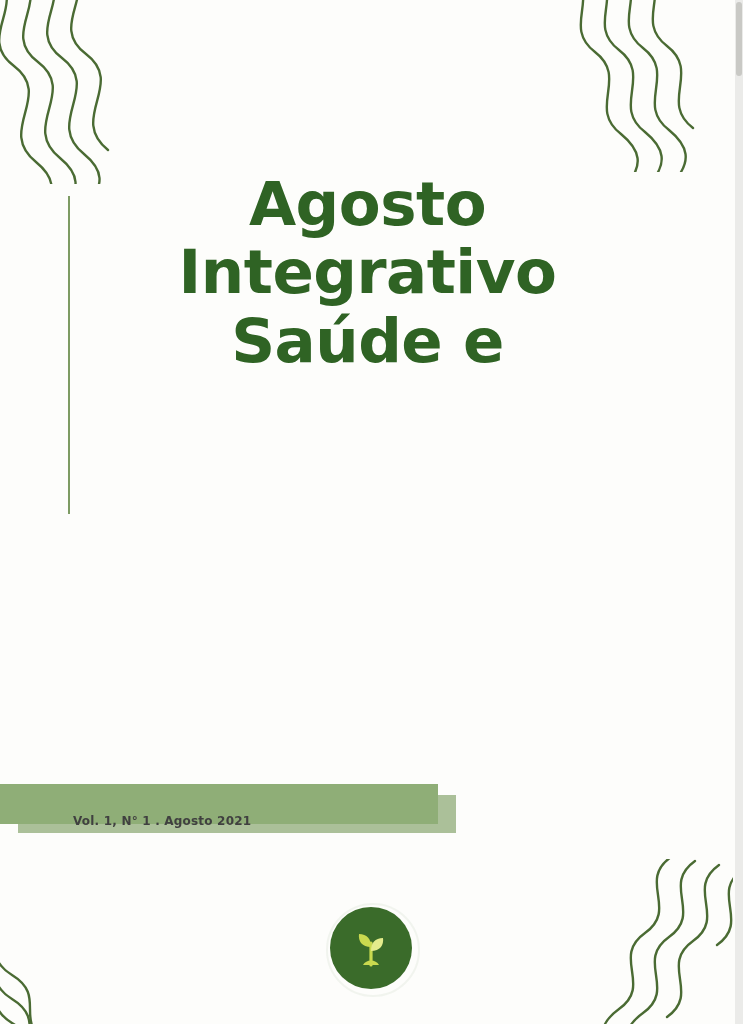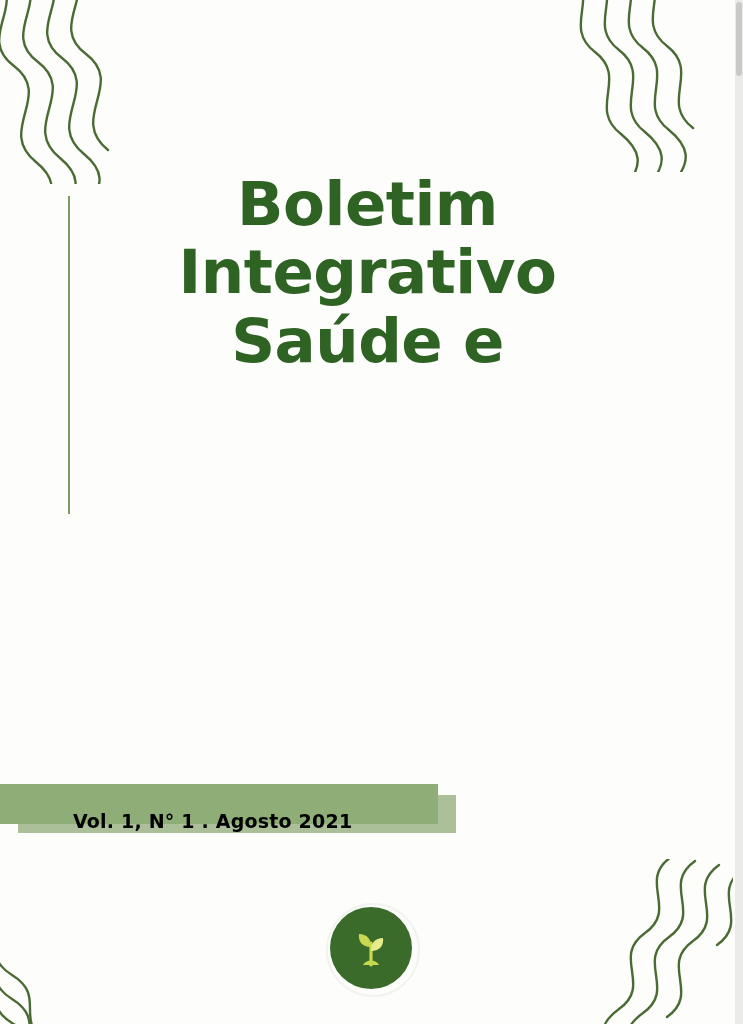--- a/index.html
+++ b/index.html
@@ -96,24 +96,24 @@
     left: 0;
     top: 784px;
     width: 438px;
     height: 40px;
     background: #8fae77;
     display: flex;
     align-items: center;
   }
   .banner-text {
     margin-left: 73px;
-    color: #000000;
+    color: #404040;
     font-family: "DejaVu Sans", sans-serif;
     font-weight: bold;
-    font-size: 19px;
+    font-size: 12px;
     letter-spacing: 0.2px;
     margin-top: 33px;
   }
 
   
   .logo {
     position: absolute;
     left: 330px;
     top: 907px;
     width: 82px;
@@ -174,21 +174,21 @@
         <path d="M108 -2 C 74 22, 116 50, 82 74 C 48 98, 90 126, 56 150 C 34 166, 38 180, 44 190"></path>
         <path d="M132 2 C 98 26, 140 54, 106 78 C 72 102, 114 130, 80 154 C 58 170, 62 184, 68 194"></path>
         <path d="M156 6 C 122 30, 164 58, 130 82 C 96 106, 138 134, 104 158"></path>
         <path d="M180 10 C 146 34, 188 62, 154 86"></path>
       </g>
     </svg>
 
     <div class="title-rule"></div>
 
     <div class="title">
-      <span class="line">Boletim</span>
+      <span class="line">Agosto</span>
       <span class="line">Integrativo</span>
       <span class="line">Saúde e</span>
     </div>
 
     <div class="banner-shadow"></div>
     <div class="banner">
       <span class="banner-text">Vol. 1, N° 1 . Agosto 2021</span>
     </div>
 
     <div class="logo-ring"></div>

